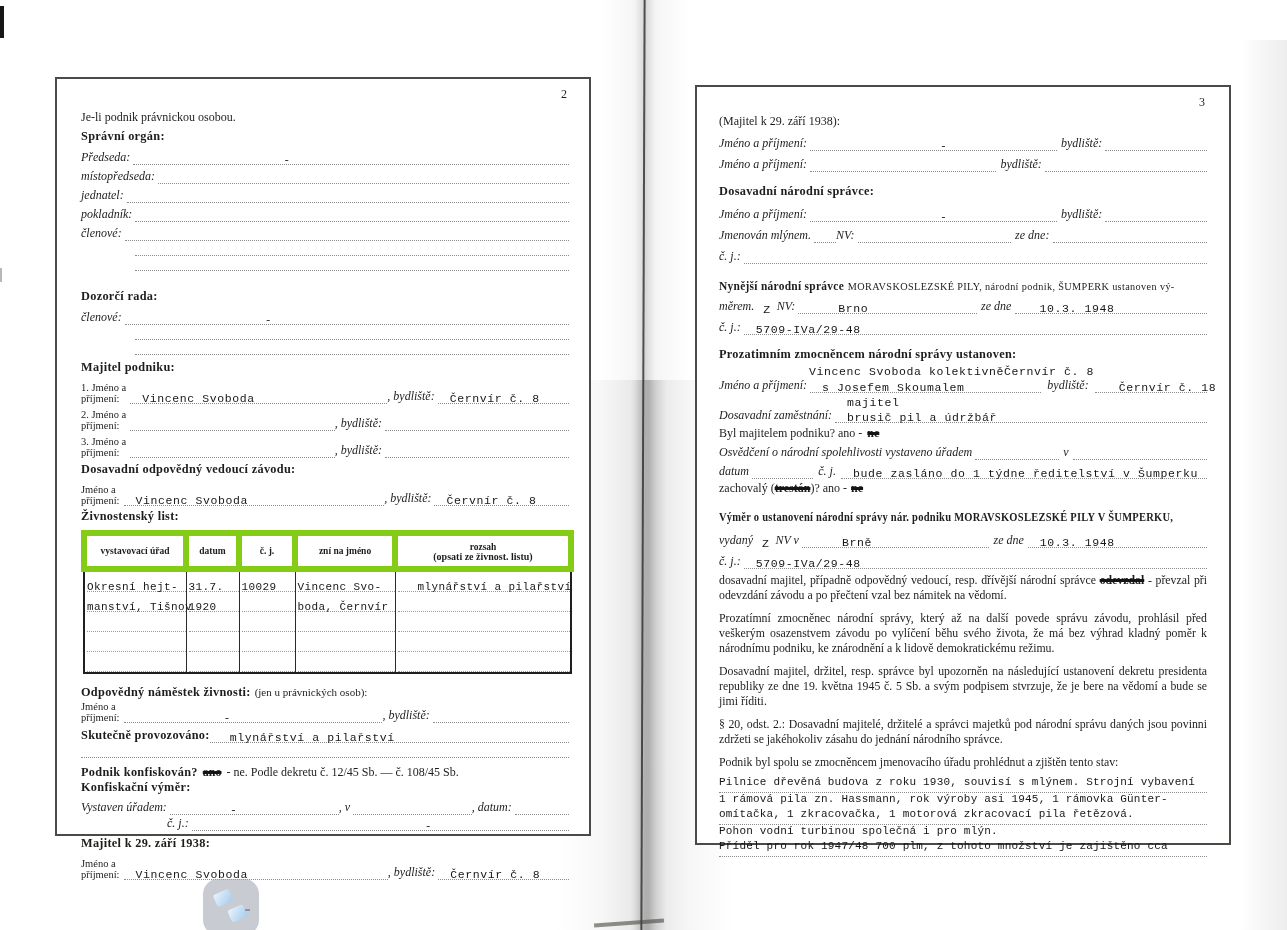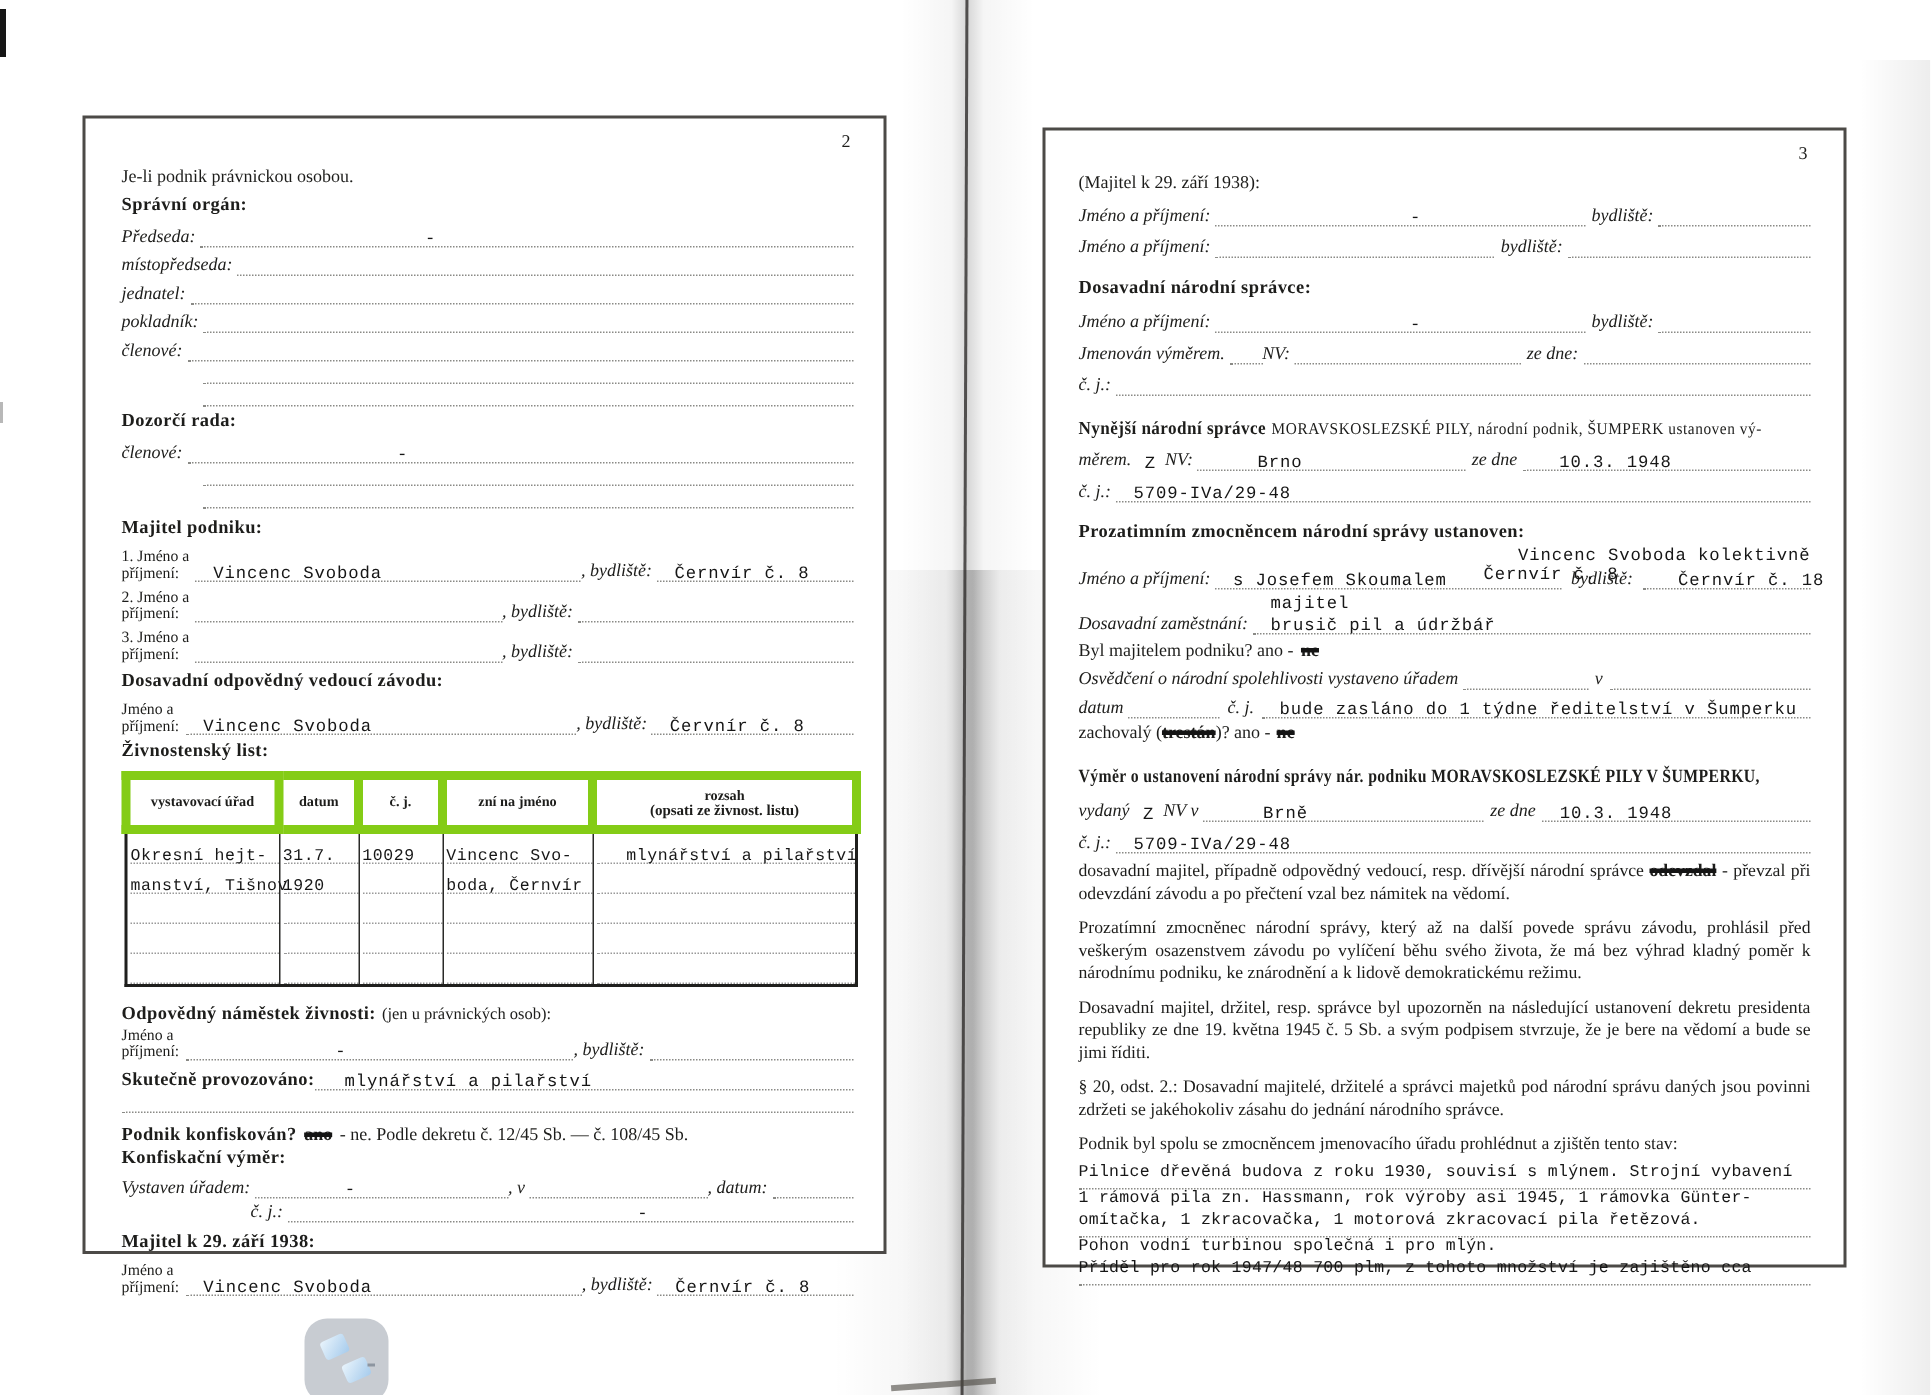--- a/index.html
+++ b/index.html
@@ -34,40 +34,40 @@
   .tw{font-family:"Liberation Mono","DejaVu Sans Mono",monospace;font-size:11.5px;letter-spacing:.6px;
       white-space:nowrap;transform:translateY(2px);color:#161616;}
   .tw.up{position:absolute;left:12px;bottom:13px;transform:none;}
   .xx{text-decoration:line-through;text-decoration-thickness:3px;text-decoration-color:#141414;font-weight:600;}
   .pl12{padding-left:12px}.pl20{padding-left:20px}.pl24{padding-left:24px}
   .pl40{padding-left:40px}.pl60{padding-left:60px}.pl100{padding-left:100px}.pl130{padding-left:130px}
   .pl140{padding-left:140px}.pl150{padding-left:150px}.pl58p{padding-left:58%;}
   .cont{margin-left:54px;height:15px;}
   .row2{display:flex;align-items:flex-end;height:27px;font-size:12px;}
   .lbl2{flex:0 0 auto;font-size:10.5px;line-height:11px;padding-right:4px;display:flex;flex-direction:column;white-space:nowrap;}
-  .mt3{margin-top:3px}.mt4{margin-top:4px}.mt5{margin-top:5px}.mt6{margin-top:2px}
+  .mt3{margin-top:3px}.mt4{margin-top:4px}.mt5{margin-top:5px}.mt6{margin-top:18px}
   .mt8{margin-top:8px}.mt12{margin-top:12px}.mt14{margin-top:14px}
   .h15{height:15px}.h16{height:16px}.h17{height:17px}.h18{height:18px}.h20{height:20px}.h21{height:21px}.h30{height:30px}
   .condense{transform:scaleX(.93);transform-origin:left bottom;white-space:nowrap;}
   .condense2{transform:scaleX(.84);transform-origin:left bottom;white-space:nowrap;}
   
   table.lic{border-collapse:collapse;margin-top:4px;width:487px;table-layout:fixed;}
   table.lic{border:2px solid #1f1f1d;border-top-width:3px;}
   table.lic th{border:6px solid #84cc16;font-weight:700;font-size:9.5px;padding:3px 1px;height:24px;vertical-align:middle;text-align:center;line-height:10px;}
   table.lic td{border-left:1px solid #2a2a28;border-right:1px solid #2a2a28;vertical-align:top;padding:0 0 0 2px;}
   .slot{height:19px;border-bottom:1px dotted #999;display:flex;align-items:flex-end;overflow:visible;}
   .slot .tw{font-size:11px;letter-spacing:.4px;font-family:Liberation Mono, monospace;}
   .sub{display:block;font-size:10px;line-height:9px;}
   
   .para{margin:8px 0 0 0;font-size:11.8px;line-height:15px;text-align:justify;}
   .typedblk{margin-top:6px;}
   .tline{font-family:"Liberation Mono","DejaVu Sans Mono",monospace;font-size:11px;letter-spacing:.2px;
       height:15.5px;white-space:nowrap;color:#161616;}
   .tline.dot{border-bottom:1px dotted #8a8a86;}
-  .typed-duo{display:flex;height:14px;align-items:flex-end;flex-direction:column;}
+  .typed-duo{display:flex;height:14px;align-items:flex-end;}
   
   .wm{position:absolute;left:202px;top:878px;width:58px;height:58px;}
 </style>
 </head>
 <body>
 
 <div class="scan">
   <div class="mark-tl"></div>
   <div class="mark-l2"></div>
   <div class="fold-band"></div>
@@ -333,21 +333,21 @@
     <div class="bh mt12 h17">Dosavadní národní správce:</div>
     <div class="row h21">
       <span class="lbl">Jméno a příjmení:</span>
       <span class="fill pl130" style="flex:1.15">
           <span class="tw">-</span>
         </span>
       <span class="lbl" style="padding-left:4px">bydliště:</span>
       <span class="fill"></span>
     </div>
     <div class="row h21">
-      <span class="lbl">Jmenován výměrem.</span>
+      <span class="lbl">Jmenován mlýnem.</span>
       <span class="fill noflex" style="width:22px"></span>
       <span class="lbl">NV:</span>
       <span class="fill"></span>
       <span class="lbl" style="padding:0 4px">ze dne:</span>
       <span class="fill"></span>
     </div>
     <div class="row h21">
       <span class="lbl">č. j.:</span>
       <span class="fill"></span>
     </div>

